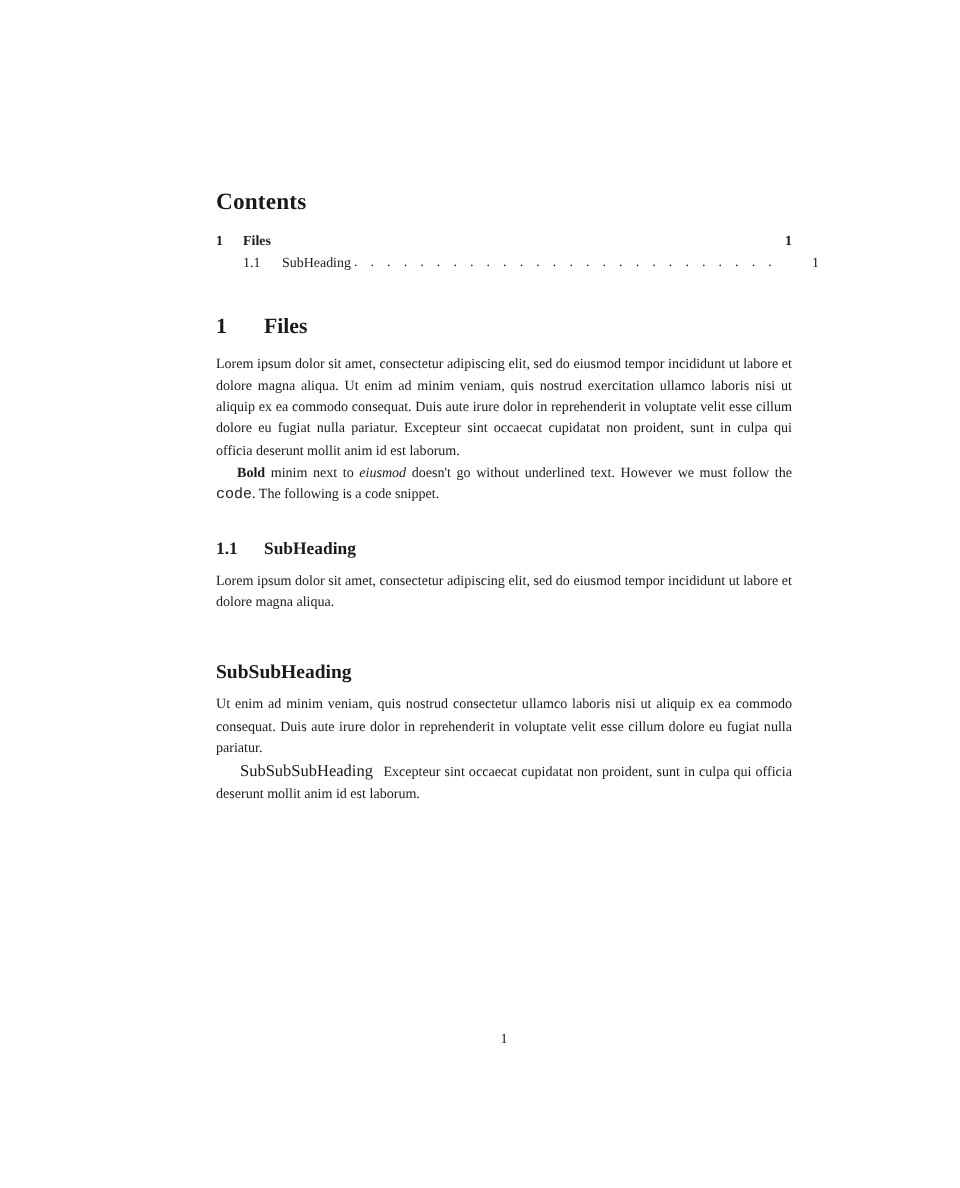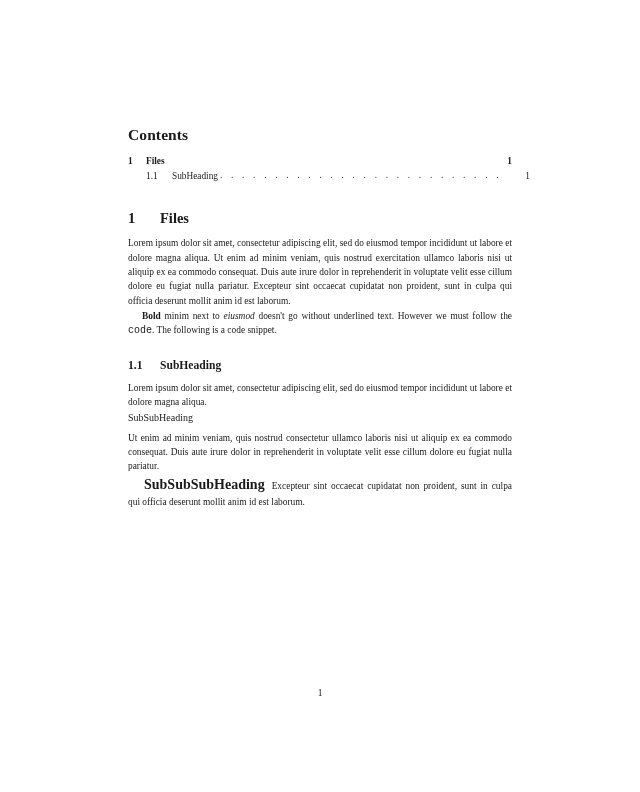--- a/index.html
+++ b/index.html
@@ -11,21 +11,21 @@
     width: 640px;
     height: 792px;
     position: relative;
     font-family: "Liberation Serif", "DejaVu Serif", serif;
     color: #1a1a1a;
     overflow: hidden;
   }
 
   .page {
     position: absolute;
-    left: 0; top: 0;
+    left: 16px; top: 0;
     width: 564px;
     height: 792px;
     background: #ffffff;
   }
 
   .textblock {
     position: absolute;
     left: 128px;
     top: 126px;
     width: 384px;
@@ -108,29 +108,29 @@
     margin: 21px 0 8px 0;
     line-height: 1.15;
     display: flex;
   }
   .h-subsection .hnum {
     width: 32px;
     flex: 0 0 auto;
   }
 
   .h-subsubsection {
-    font-size: 10px;
+    font-size: 13px;
+    font-weight: bold;
+    margin: 32px 0 7px 0;
+    line-height: 1.15;
+  }
+
+  .h-paragraph-runin {
+    font-size: 11px;
     font-weight: normal;
-    margin: 3px 0 7px 0;
-    line-height: 1.15;
-  }
-
-  .h-paragraph-runin {
-    font-size: 14px;
-    font-weight: bold;
     margin-right: 7px;
     padding-left: 16px;
   }
 
   
   .body-par {
     font-size: 9.4px;
     line-height: 1.52;
     text-align: justify;
     text-justify: inter-word;

